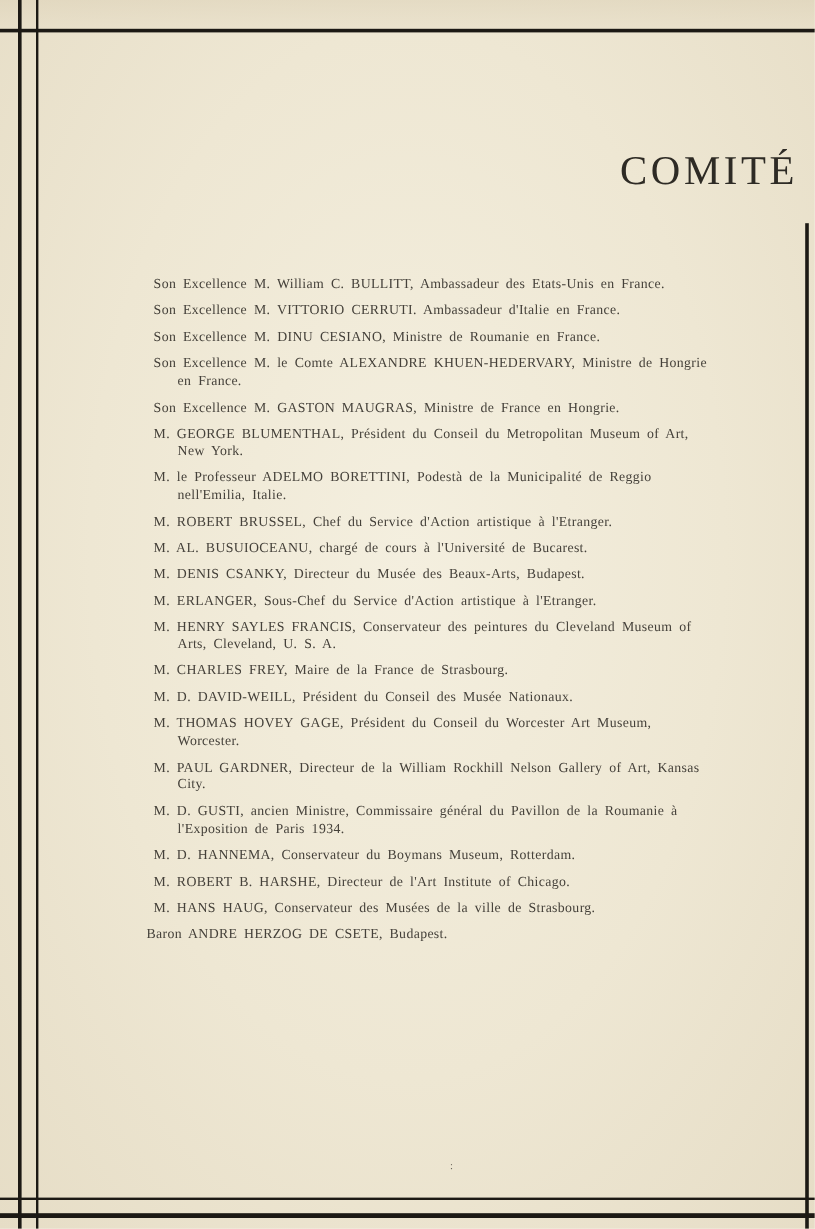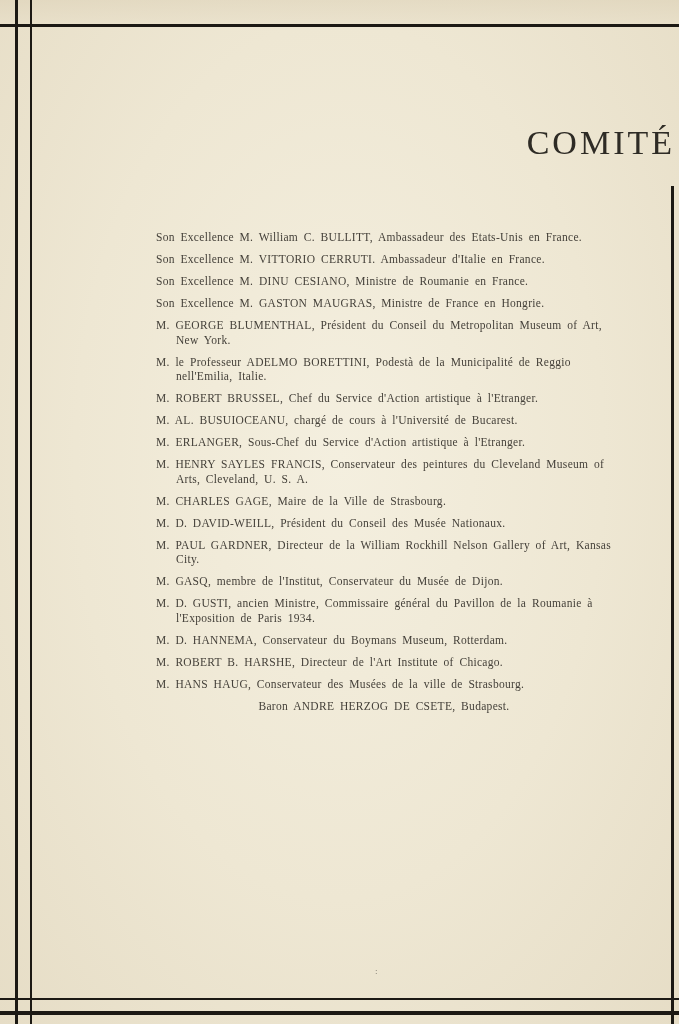--- a/index.html
+++ b/index.html
@@ -30,48 +30,47 @@
   .line-left-outer  { left: 15px;  top: 0;     width: 3px;   height: 1024px; }
   .line-left-inner  { left: 30px;  top: 0;     width: 2px;   height: 1024px; }
   .line-top         { left: 0;     top: 24px;  width: 679px; height: 3px; }
   .line-right       { left: 671px; top: 186px; width: 3px;   height: 838px; }
   .line-bottom-thin { left: 0;     top: 998px; width: 679px; height: 2px; }
   .line-bottom-thick{ left: 0;     top: 1011px;width: 679px; height: 4px; }
 
   .page-title {
     position: absolute;
     top: 124px;
-    right: 4px;
+    right: 14px;
     font-size: 34px;
     letter-spacing: 3px;
     color: #2e2b25;
     white-space: nowrap;
   }
 
   .committee-list {
     position: absolute;
-    left: 156px;
+    left: 128px;
     top: 230px;
     width: 462px;
   }
   .entry {
     margin: 0 0 7.5px 0;
     padding-left: 20px;
     text-indent: -20px;
     font-size: 11.5px;
     line-height: 14.5px;
     letter-spacing: 0.3px;
     word-spacing: 2.5px;
     color: #45413a;
   }
   .entry:last-child {
     padding-left: 0;
     text-indent: 0;
     margin-left: -6px;
-    text-align: center;
   }
 
   .page-mark {
     position: absolute;
     left: 375px;
     top: 966px;
     font-size: 9px;
     color: #6b675c;
   }
 </style>
@@ -86,31 +85,33 @@
 <div class="frame-line line-right"></div>
 <div class="frame-line line-bottom-thin"></div>
 <div class="frame-line line-bottom-thick"></div>
 
 <div class="page-title">COMITÉ</div>
 
 <div class="committee-list">
     <p class="entry">Son Excellence M. William C. BULLITT, Ambassadeur des Etats-Unis en France.</p>
     <p class="entry">Son Excellence M. VITTORIO CERRUTI. Ambassadeur d'Italie en France.</p>
     <p class="entry">Son Excellence M. DINU CESIANO, Ministre de Roumanie en France.</p>
+    <p class="entry">Son Excellence M. le Comte ALEXANDRE KHUEN-HEDERVARY, Ministre de Hongrie en France.</p>
     <p class="entry">Son Excellence M. GASTON MAUGRAS, Ministre de France en Hongrie.</p>
     <p class="entry">M. GEORGE BLUMENTHAL, Président du Conseil du Metropolitan Museum of Art, New York.</p>
     <p class="entry">M. le Professeur ADELMO BORETTINI, Podestà de la Municipalité de Reggio nell'Emilia, Italie.</p>
     <p class="entry">M. ROBERT BRUSSEL, Chef du Service d'Action artistique à l'Etranger.</p>
     <p class="entry">M. AL. BUSUIOCEANU, chargé de cours à l'Université de Bucarest.</p>
+    <p class="entry">M. DENIS CSANKY, Directeur du Musée des Beaux-Arts, Budapest.</p>
     <p class="entry">M. ERLANGER, Sous-Chef du Service d'Action artistique à l'Etranger.</p>
     <p class="entry">M. HENRY SAYLES FRANCIS, Conservateur des peintures du Cleveland Museum of Arts, Cleveland, U. S. A.</p>
-    <p class="entry">M. CHARLES GAGE, Maire de la Ville de Strasbourg.</p>
+    <p class="entry">M. CHARLES FREY, Maire de la France de Strasbourg.</p>
     <p class="entry">M. D. DAVID-WEILL, Président du Conseil des Musée Nationaux.</p>
+    <p class="entry">M. THOMAS HOVEY GAGE, Président du Conseil du Worcester Art Museum, Worcester.</p>
     <p class="entry">M. PAUL GARDNER, Directeur de la William Rockhill Nelson Gallery of Art, Kansas City.</p>
-    <p class="entry">M. GASQ, membre de l'Institut, Conservateur du Musée de Dijon.</p>
     <p class="entry">M. D. GUSTI, ancien Ministre, Commissaire général du Pavillon de la Roumanie à l'Exposition de Paris 1934.</p>
     <p class="entry">M. D. HANNEMA, Conservateur du Boymans Museum, Rotterdam.</p>
     <p class="entry">M. ROBERT B. HARSHE, Directeur de l'Art Institute of Chicago.</p>
     <p class="entry">M. HANS HAUG, Conservateur des Musées de la ville de Strasbourg.</p>
     <p class="entry">Baron ANDRE HERZOG DE CSETE, Budapest.</p>
   </div>
 
 <div class="page-mark">:</div>
 
 </body></html>

